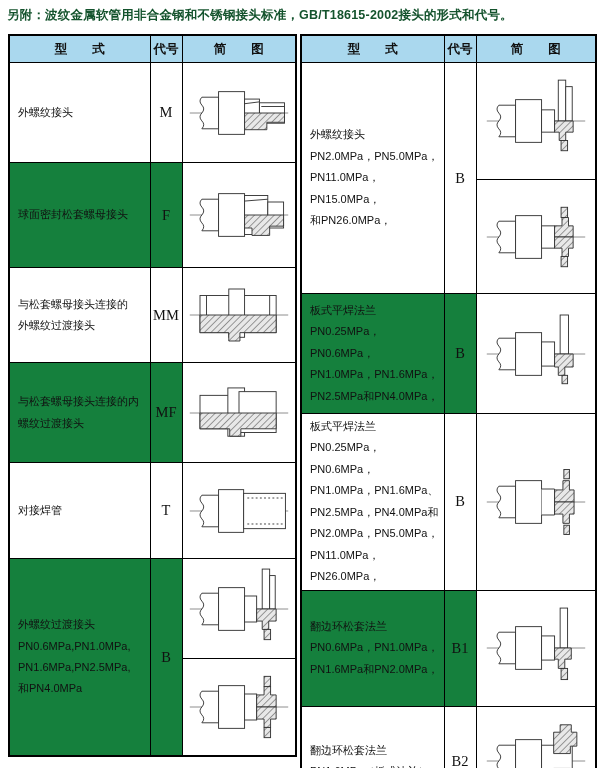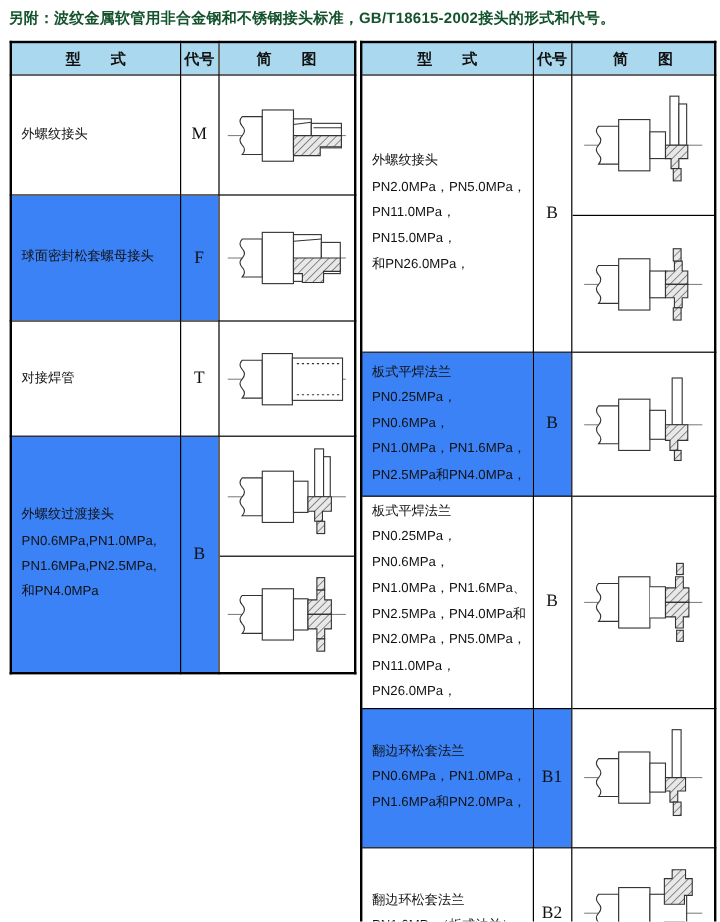--- a/index.html
+++ b/index.html
@@ -11,21 +11,21 @@
   table{border-collapse:collapse;table-layout:fixed;background:#fff;}
   table.left{margin-right:3px;}
   td,th{border:1px solid #000;padding:0;vertical-align:middle;overflow:hidden;margin-left:20px;}
   table{border:2px solid #000;}
   th{background:#aad8ee;font-size:12.5px;font-weight:bold;height:26px;text-align:center;
     color:#111;}
   td.type{font-size:11px;line-height:1.95;text-align:left;padding:2px 3px 2px 8px;
     white-space:pre-line;color:#111;}
   td.code{font-family:"Liberation Serif",serif;font-size:14.5px;text-align:center;color:#111;}
   td.diag{padding:0;}
-  .hl{background:#3b82f6;border-radius:24px;}
+  .hl{background:#15803d;border-radius:24px;}
   .diagbox{display:flex;align-items:center;justify-content:center;width:100%;height:100%;}
   .split{display:flex;flex-direction:column;width:100%;}
   .split .sub{display:flex;align-items:center;justify-content:center;}
   .split .sub + .sub{border-top:1px solid #000;}
   svg.fitting{display:block;}
   .hidden-defs{position:absolute;width:0;height:0;}
 </style>
 </head>
 <body>
 
@@ -79,20 +79,53 @@
         <td class="diag" style="background:#fff;">
           <div class="diagbox" style="height:103px;">
                 <svg class="fitting" viewBox="0 0 112 96" width="104" height="90" preserveAspectRatio="xMidYMid meet" fill="none" stroke="#333" stroke-width="1">
                   <line x1="3" y1="48" x2="109" y2="48" stroke="#666" stroke-width="0.8"></line>
                   <path d="M34 31 H16 q-4 4 0 8.5 q4 4 0 8.5 q-4 4 0 8.5 q4 4 0 8.5 H34 Z" fill="#fff"></path>
                   <rect x="34" y="25" width="28" height="46" fill="#fff"></rect>
                   <rect x="62" y="27" width="25" height="42" fill="#fff"></rect>
                   <line x1="62" y1="33" x2="87" y2="31"></line>
                   <rect x="87" y="34" width="17" height="28" fill="#fff"></rect>
                   <path d="M62 48 h42 v12 h-15 v10 h-19 v-8 h-8 Z" fill="url(#hatch)"></path>
+                </svg>
+              </div>
+        </td>
+      </tr>
+      <tr style="height:95px;">
+        <td class="type">与松套螺母接头连接的
+外螺纹过渡接头</td>
+        <td class="code">MM</td>
+        <td class="diag">
+          <div class="diagbox" style="height:93px;">
+                <svg class="fitting" viewBox="0 0 112 96" width="104" height="90" preserveAspectRatio="xMidYMid meet" fill="none" stroke="#333" stroke-width="1">
+                  <line x1="3" y1="48" x2="109" y2="48" stroke="#666" stroke-width="0.8"></line>
+                  <rect x="14" y="27" width="82" height="40" fill="#fff"></rect>
+                  <rect x="45" y="20" width="17" height="52" fill="#fff"></rect>
+                  <line x1="21" y1="27" x2="21" y2="67"></line>
+                  <line x1="89" y1="27" x2="89" y2="67"></line>
+                  <path d="M14 48 H96 V67 H57 V76 H45 V67 H14 Z" fill="url(#hatch)"></path>
+                </svg>
+              </div>
+        </td>
+      </tr>
+      <tr class="hl" style="height:100px;">
+        <td class="type">与松套螺母接头连接的内
+螺纹过渡接头</td>
+        <td class="code">MF</td>
+        <td class="diag" style="background:#fff;">
+          <div class="diagbox" style="height:98px;">
+                <svg class="fitting" viewBox="0 0 112 96" width="104" height="90" preserveAspectRatio="xMidYMid meet" fill="none" stroke="#333" stroke-width="1">
+                  <line x1="3" y1="48" x2="109" y2="48" stroke="#666" stroke-width="0.8"></line>
+                  <rect x="14" y="29" width="40" height="36" fill="#fff"></rect>
+                  <rect x="44" y="21" width="18" height="52" fill="#fff"></rect>
+                  <rect x="56" y="25" width="40" height="44" fill="#fff"></rect>
+                  <path d="M14 48 H96 V65 H58 V73 H46 V65 H14 Z" fill="url(#hatch)"></path>
                 </svg>
               </div>
         </td>
       </tr>
       <tr style="height:80px;">
         <td class="type">对接焊管</td>
         <td class="code">T</td>
         <td class="diag">
           <div class="diagbox" style="height:95px;">
                 <svg class="fitting" viewBox="0 0 112 96" width="104" height="90" preserveAspectRatio="xMidYMid meet" fill="none" stroke="#333" stroke-width="1">

